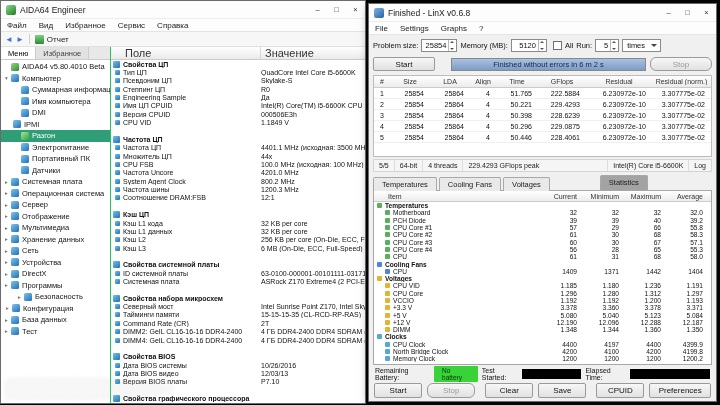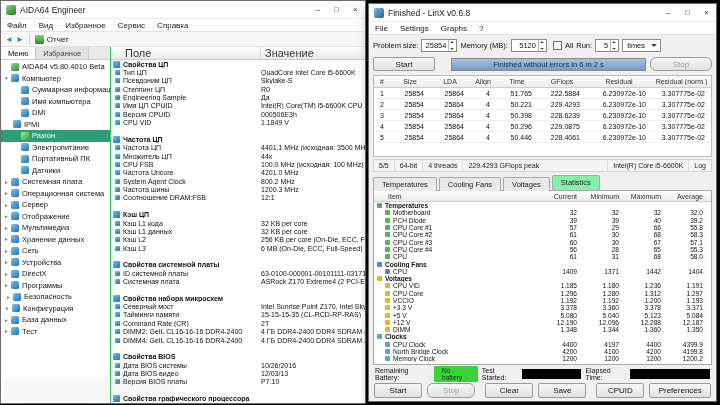--- a/index.html
+++ b/index.html
@@ -102,21 +102,21 @@
   .lstatus { height:13px; flex:none; margin:2px 4px 0; border:1px solid #d4d4d4; background:#f5f5f5;
              display:flex; align-items:center; font-size:7px; color:#222; }
   .seg { padding:0 5px; border-right:1px solid #ddd; white-space:nowrap; height:100%;
          display:flex; align-items:center; }
   .seg.wide { flex:1; }
   .seg.log { border-right:none; }
   .ltabs { flex:none; display:flex; align-items:flex-end; margin:3px 4px 0; height:15px; }
   .ltab { font-size:7.5px; padding:2px 8px; background:#e9e9e9; border:1px solid #a8a8a8;
           border-bottom:none; border-radius:2px 2px 0 0; margin-right:2px; color:#222;
           position:relative; top:1px; }
-  .ltab.selected { background:#86efac; top:0; padding-bottom:3px; z-index:2; }
+  .ltab.selected { background:#a3a3a3; top:0; padding-bottom:3px; z-index:2;margin-left:48px; }
   .statbox { flex:1; min-height:0; margin:0 4px; border:1px solid #a8a8a8; background:#fff;
              overflow:hidden; display:flex; flex-direction:column; }
   .st-head { height:11px; flex:none; display:flex; align-items:center; font-size:7px; color:#333;
              background:linear-gradient(#fff,#ececec); border-bottom:1px solid #ccc; }
   .st-head .sti { padding-left:14px; }
   .st-rows { flex:1; overflow:hidden; }
   .st-row { height:7.3px; display:flex; align-items:center; font-size:6.6px; color:#111;
             white-space:nowrap; }
   .sti { flex:1; display:flex; align-items:center; overflow:hidden; }
   .st-row.item .sti { padding-left:11px; }
@@ -292,21 +292,21 @@
               <span class="tico"></span>
               <span class="tlabel">DirectX</span>
             </div>
 
             <div class="tnode" style="padding-left: 2px;">
               <span class="exp">▸</span>
               <span class="tico"></span>
               <span class="tlabel">Программы</span>
             </div>
 
-            <div class="tnode" style="padding-left: 4px;">
+            <div class="tnode" style="padding-left: 15px;">
               <span class="exp">▸</span>
               <span class="tico"></span>
               <span class="tlabel">Безопасность</span>
             </div>
 
             <div class="tnode" style="padding-left: 3px;">
               <span class="exp">▸</span>
               <span class="tico"></span>
               <span class="tlabel">Конфигурация</span>
             </div>

